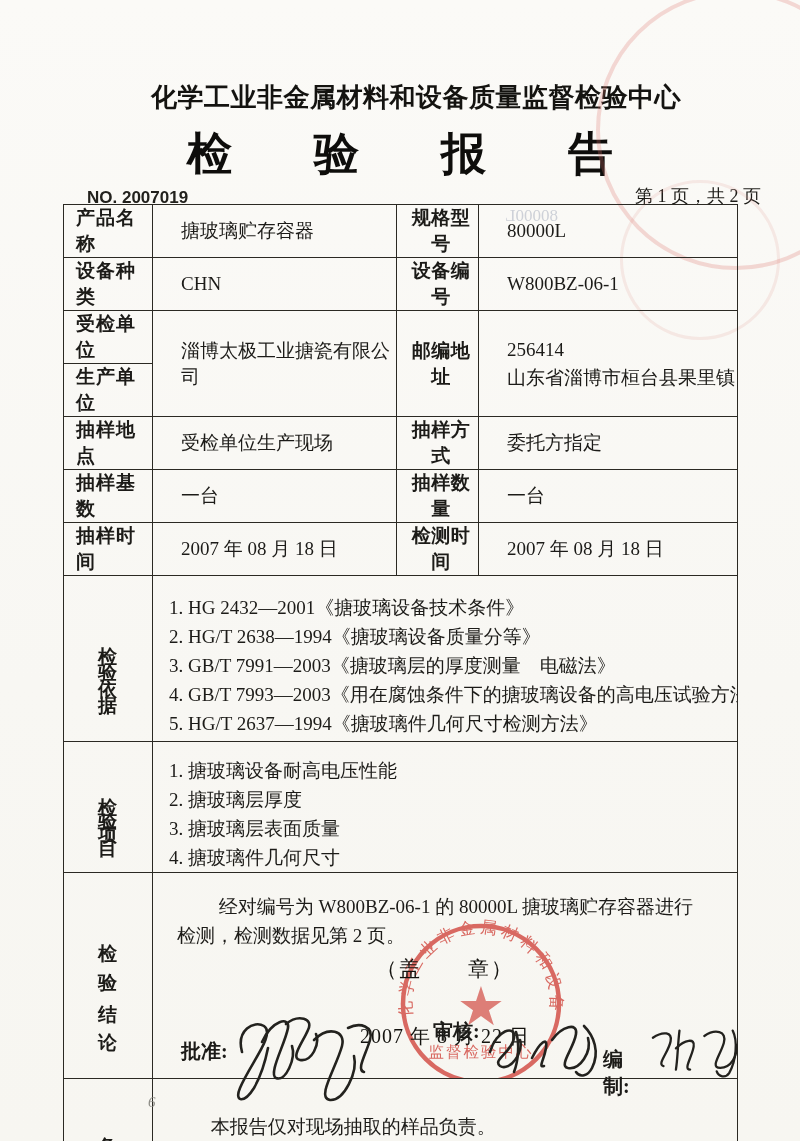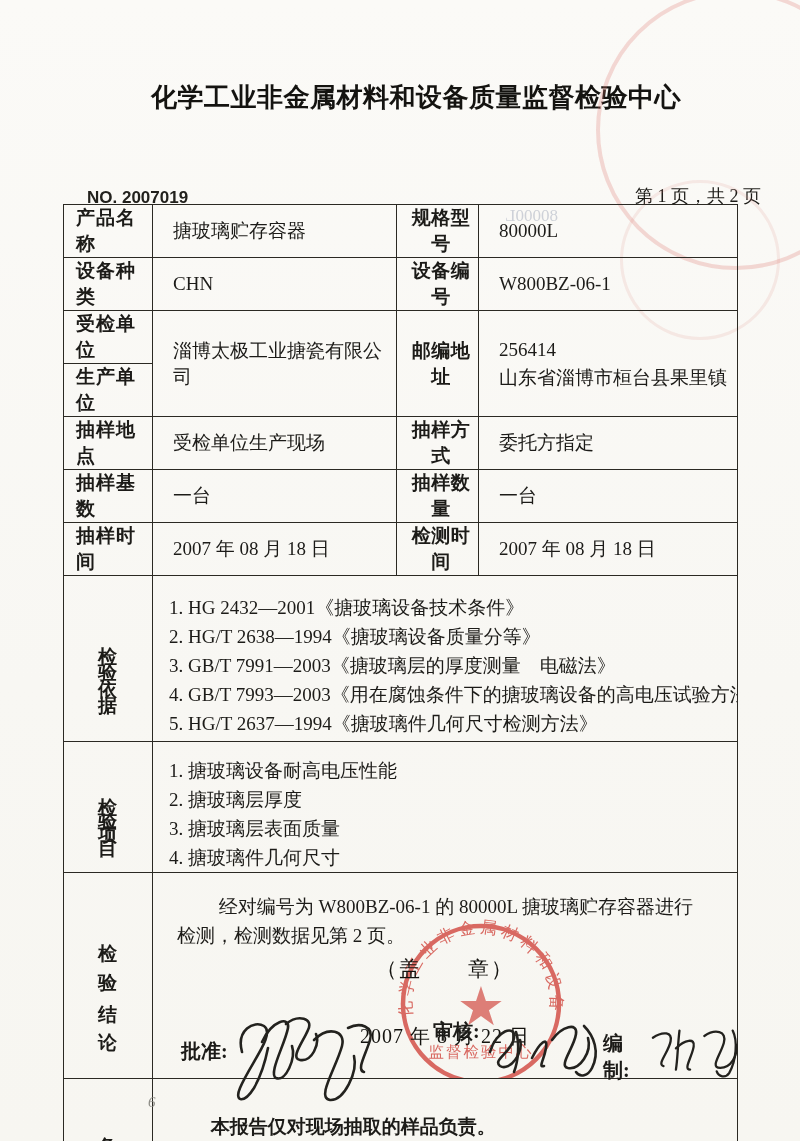--- a/index.html
+++ b/index.html
@@ -31,21 +31,21 @@
   .report-no { font-family:"Liberation Sans","DejaVu Sans",sans-serif; font-size:17px; font-weight:600; color:#22211d; }
   .page-info { font-size:18px; color:#1d1c18; }
   
   table.report {
     position:absolute; top:204px; left:63px; width:674px;
     border-collapse:collapse; table-layout:fixed; z-index:2;
   }
   table.report td { border:1.6px solid #2b2923; vertical-align:middle; font-size:19px; overflow:hidden; }
   td.lbl  { padding-left:12px; text-align:left; font-weight:600; letter-spacing:1px; }
   td.lbl3 { padding-left:7px;  text-align:center; font-weight:600; letter-spacing:0.5px; }
-  td.val  { padding-left:20px; text-align:left; }
+  td.val  { padding-left:28px; text-align:left; }
   tr.rh1 td{ height:33px; } tr.rh2 td{ height:29px; }
   tr.rhu td{ height:32px; }
   tr.rh5 td{ height:30px; } tr.rh6 td{ height:30px; } tr.rh7 td{ height:31px; }
   .addr-line { line-height:1.45; }
   
   td.vlbl {
     text-align:center; font-weight:600; padding:0;
   }
   td.vlbl .v {
     writing-mode:vertical-lr; text-orientation:upright;
@@ -67,41 +67,44 @@
                   font-size:21px; color:#14130f; z-index:3; letter-spacing:2px; }
   .seal-date { position:absolute; left:0; top:150px; width:100%; text-align:center;
                font-size:20px; color:#14130f; z-index:3; letter-spacing:1px; }
   
   .sign-row { position:absolute; top:1012px; left:81px; width:674px; height:115px; z-index:2; }
   .sign-item { position:absolute; display:flex; align-items:flex-start; }
   .sign-label { font-size:20px; font-weight:600; }
   .sig-svg { display:block; }
   .s1 { left:100px; top:0; }  .s1 .sign-label{ margin-top:26px; }
   .s2 { left:352px; top:6px; } .s2 .sign-label{ margin-top:0; }
-  .s3 { left:522px; top:6px; } .s3 .sign-label{ margin-top:12px; }
+  .s3 { left:522px; top:6px; } .s3 .sign-label{ margin-top:28px; }
   
   .ring-a { position:absolute; left:596px; top:-10px; width:280px; height:280px; border-radius:50%;
             border:4px solid rgba(221,116,108,0.26); z-index:1; }
   .ring-b { position:absolute; left:620px; top:180px; width:160px; height:160px; border-radius:50%;
             border:3px solid rgba(224,134,126,0.15); z-index:1; }
   .bleed-text { position:absolute; left:505px; top:206px; transform:scaleX(-1);
                 color:rgba(120,132,158,0.34); font-size:17px; filter:blur(0.4px); z-index:3; }
   .pencil-mark { position:absolute; left:148px; top:1094px; color:#8e8d87; font-size:15px;
                  font-style:italic; z-index:2; }
 </style>
 </head>
 <body>
 
 <div class="page">
 
   <div class="ring-a"></div>
   <div class="ring-b"></div>
   <span class="bleed-text">80000L</span>
 
   <div class="org-title">化学工业非金属材料和设备质量监督检验中心</div>
+  <div class="report-title">
+    <span>检验报告</span>
+  </div>
   <div class="meta-row">
     <span class="report-no">NO. 2007019</span>
     <span class="page-info">第 1 页，共 2 页</span>
   </div>
 
   <table class="report">
     <colgroup>
         <col style="width:89px">
         <col style="width:244px">
         <col style="width:82px">
@@ -190,21 +193,21 @@
           </svg>
         </div>
         <div class="seal-caption">（盖　　章）</div>
         <div class="seal-date">2007 年 8 月 22 日</div>
       </td>
     </tr>
 
     <tr class="sec-remark">
       <td class="vlbl"><span class="v">备注</span></td>
       <td class="secbody" colspan="3" style="padding-top:10px;">
-        <div style="text-indent:2.2em; line-height:1.5;font-weight:bold;">本报告仅对现场抽取的样品负责。</div>
+        <div style="text-indent:2.2em; line-height:1.5;">本报告仅对现场抽取的样品负责。</div>
       </td>
     </tr>
     </tbody>
   </table>
 
   <div class="sign-row">
     <div class="sign-item s1">
       <span class="sign-label">批准:</span>
       <svg class="sig-svg" width="160" height="100" viewBox="0 0 160 100">
         <g fill="none" stroke="#23221e" stroke-width="2.6" stroke-linecap="round">

